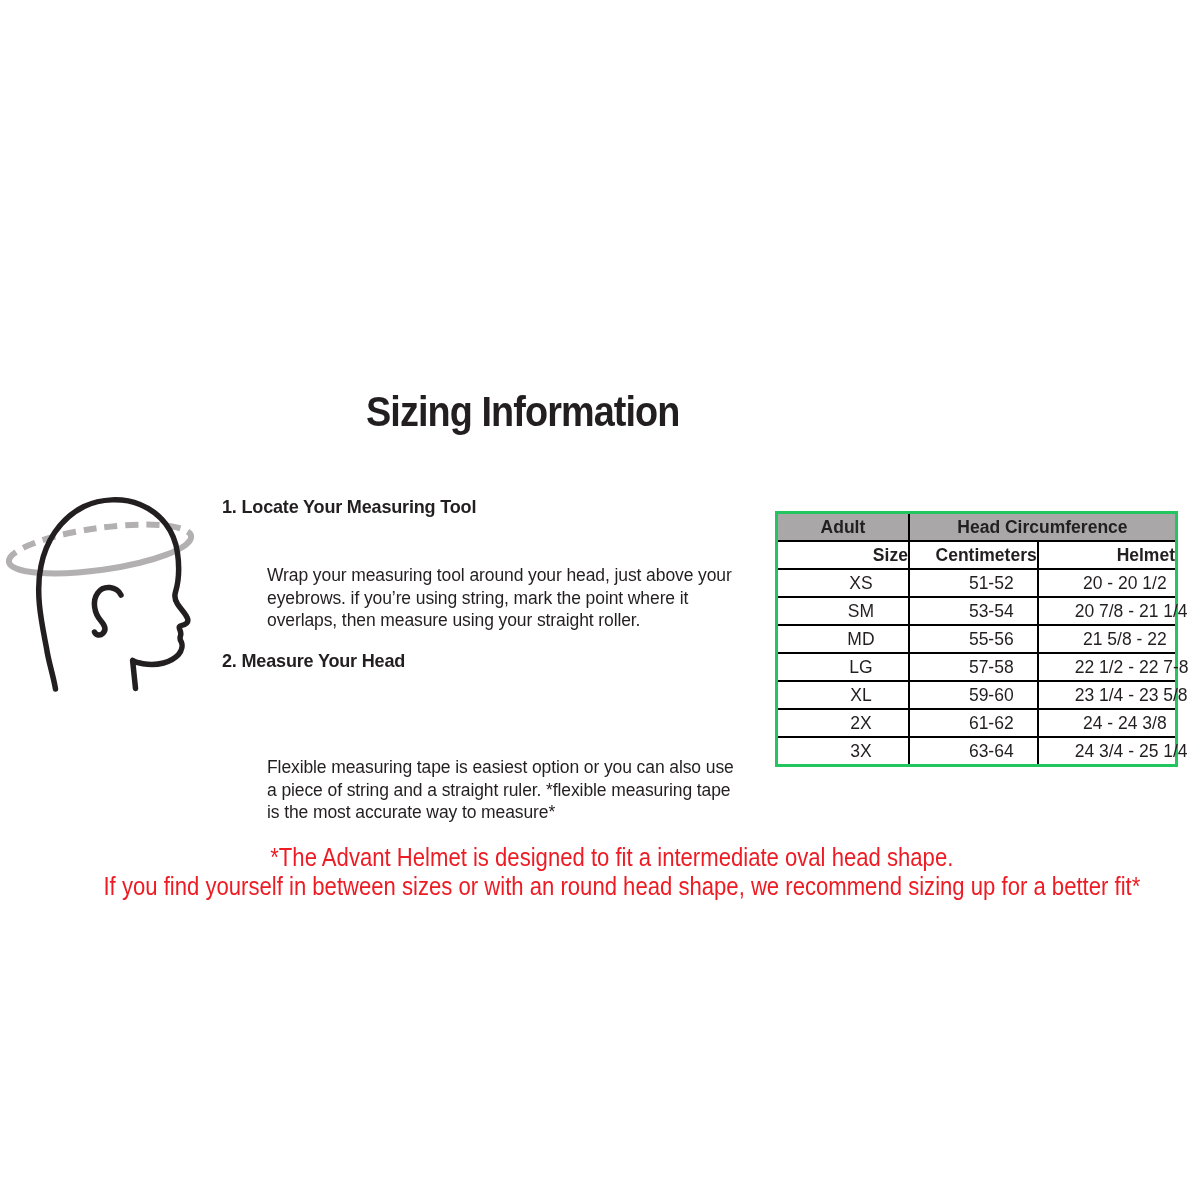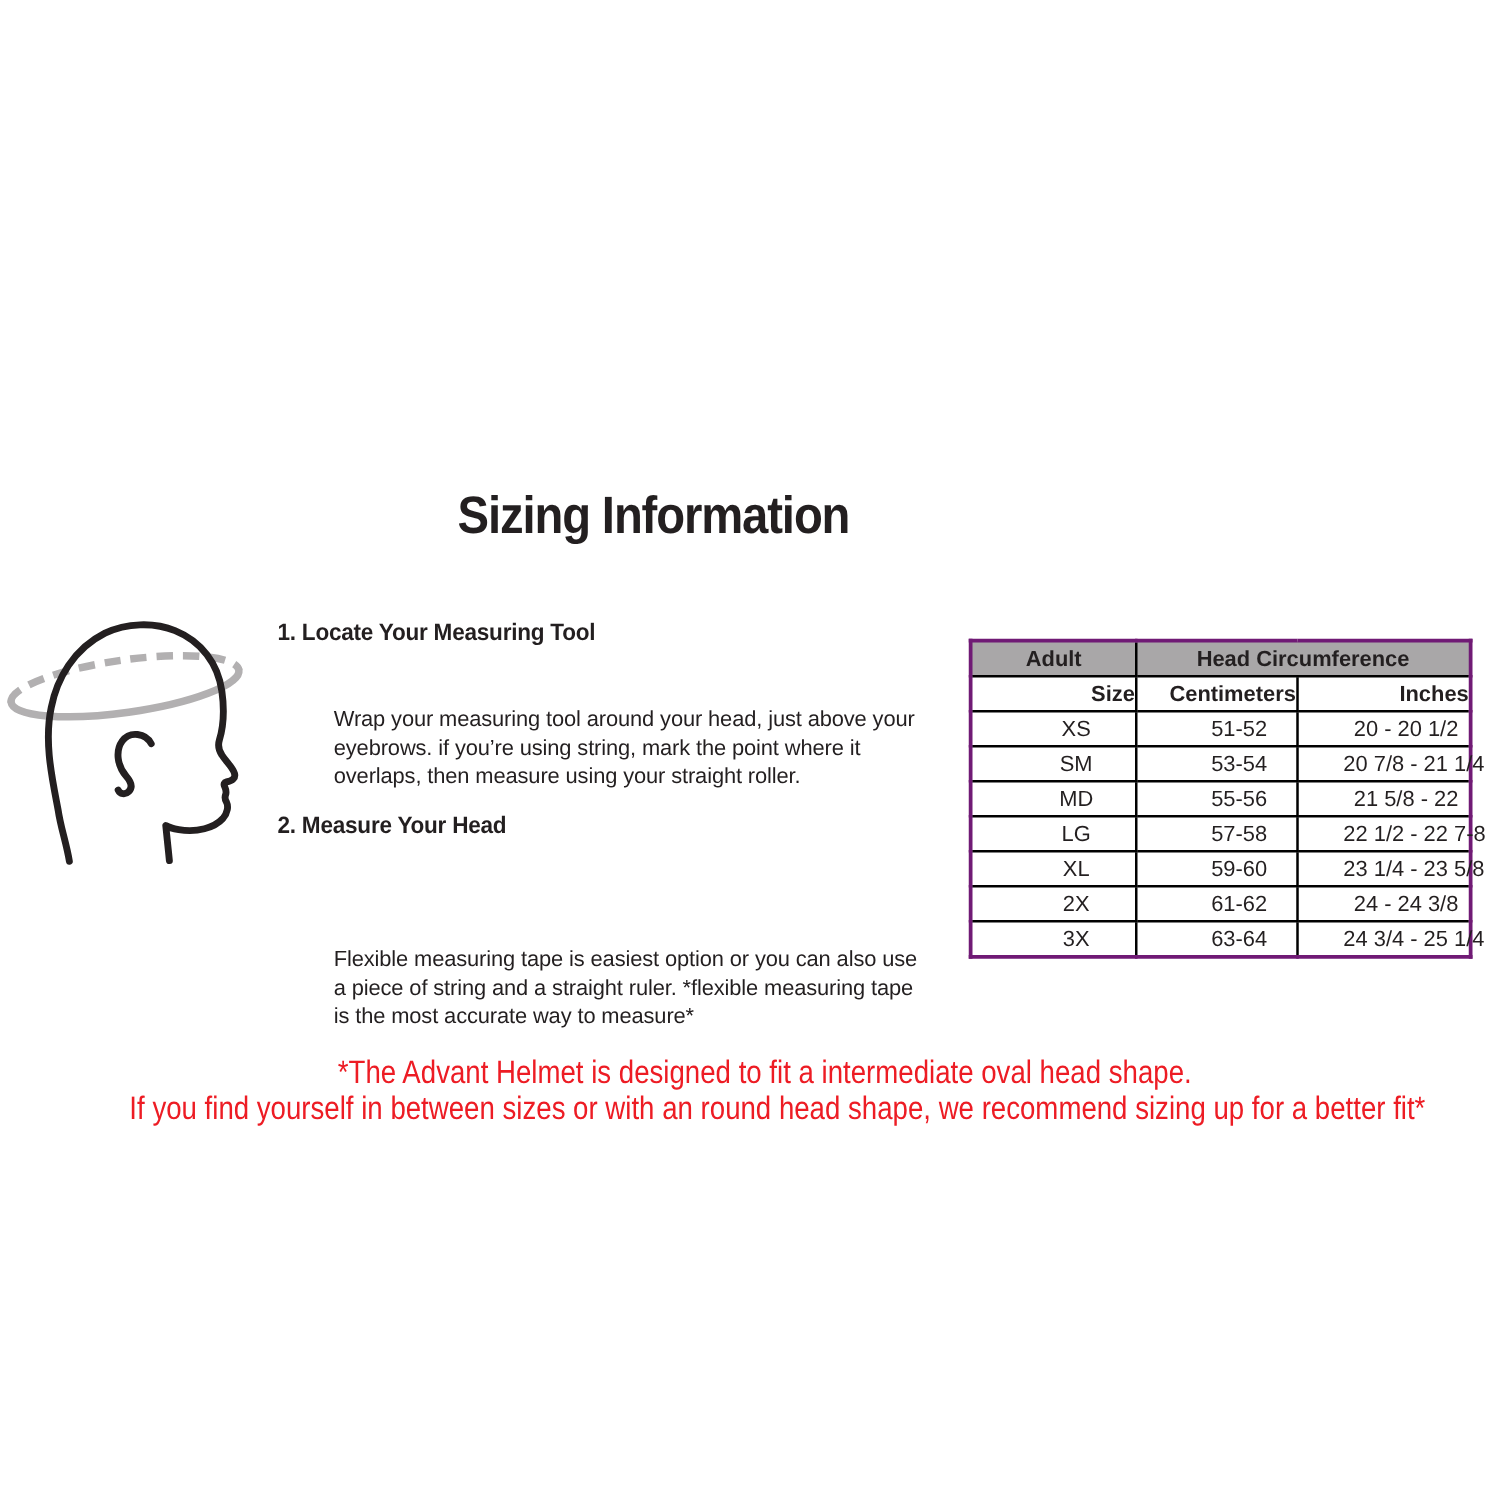--- a/index.html
+++ b/index.html
@@ -65,21 +65,21 @@
   #step2-body { top: 756px; }
 
   
   .size-table {
     position: absolute;
     left: 775px;
     top: 511px;
     width: 403px;
     border-collapse: collapse;
     table-layout: fixed;
-    border: 3px solid #701a75;
+    border: 3px solid #22c55e;
   }
   .size-table th, .size-table td {
     border: 2px solid #000000;
     text-align: center;
     vertical-align: middle;
     font-size: 17.5px;
     padding: 0;
     height: 26px;
     line-height: 26px;
     white-space: nowrap;
@@ -165,21 +165,21 @@
       <col style="width:34.7%">
     </colgroup>
     <tbody>
         <tr class="group-header">
       <th>Adult</th>
       <th colspan="2">Head Circumference</th>
     </tr>
     <tr class="col-header">
       <th>Size</th>
       <th>Centimeters</th>
-      <th>Inches</th>
+      <th>Helmet</th>
     </tr>
     <tr>
       <td>XS</td>
       <td>51-52</td>
       <td>20 - 20 1/2</td>
     </tr>
     <tr>
       <td>SM</td>
       <td>53-54</td>
       <td>20 7/8 - 21 1/4</td>

